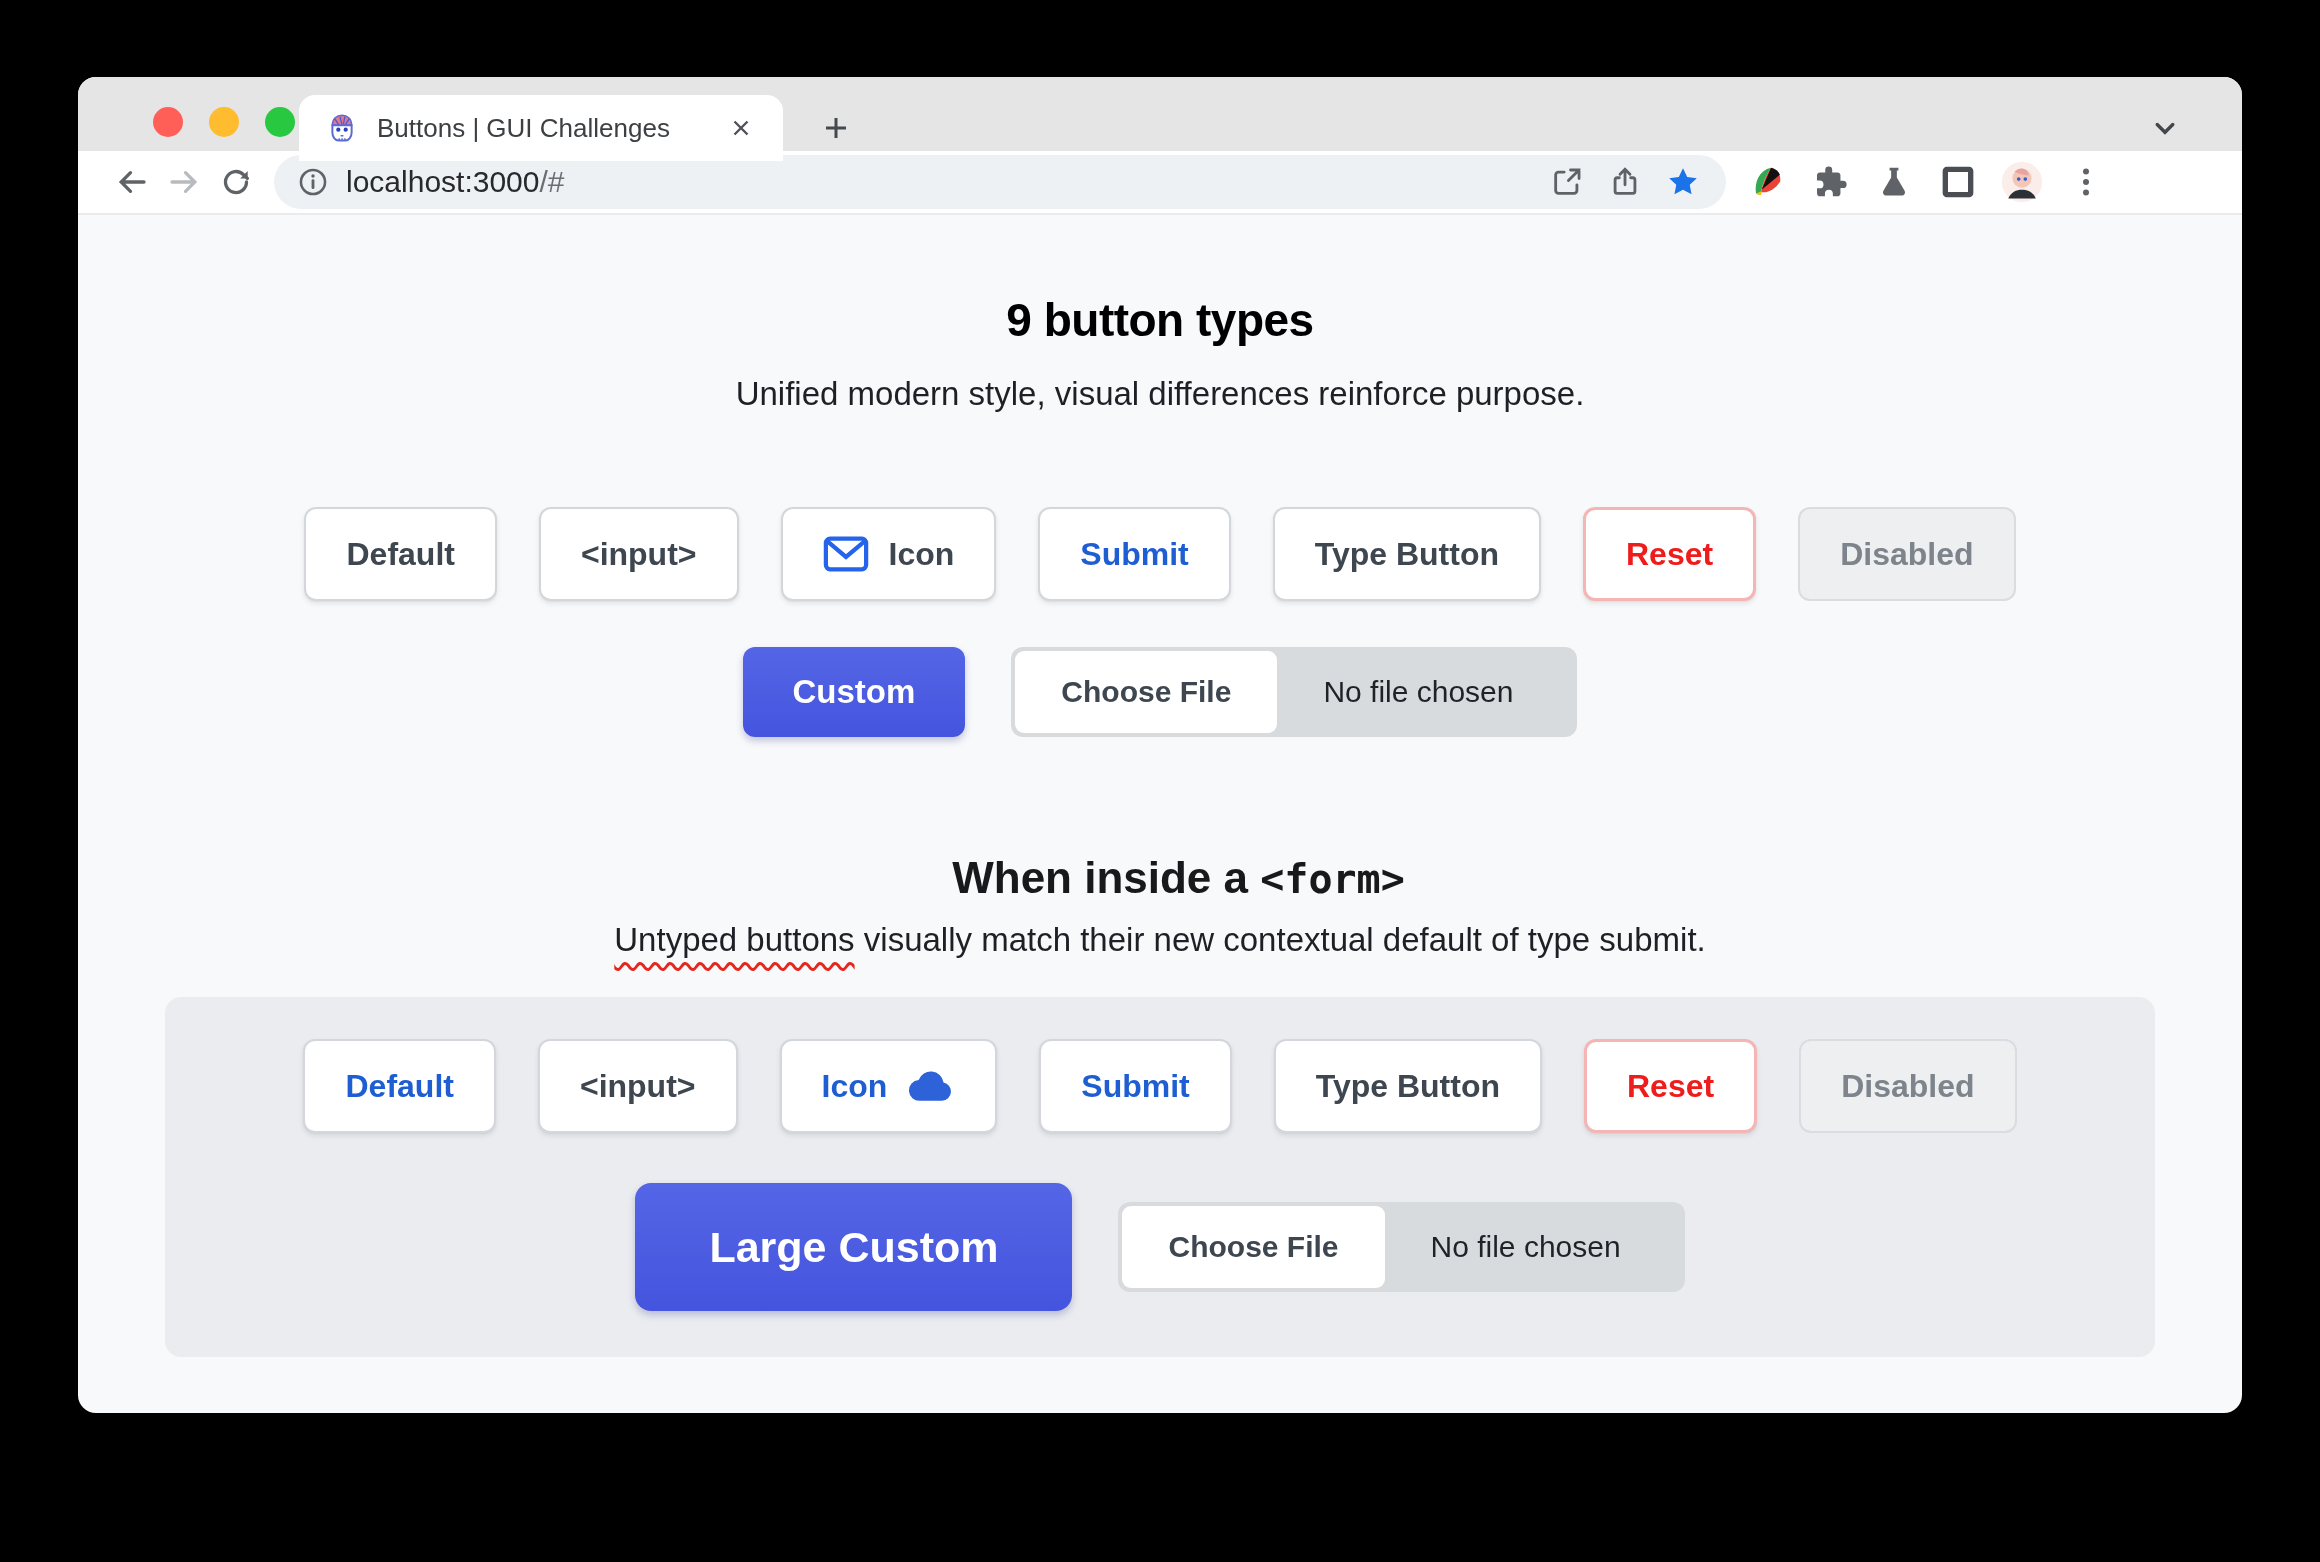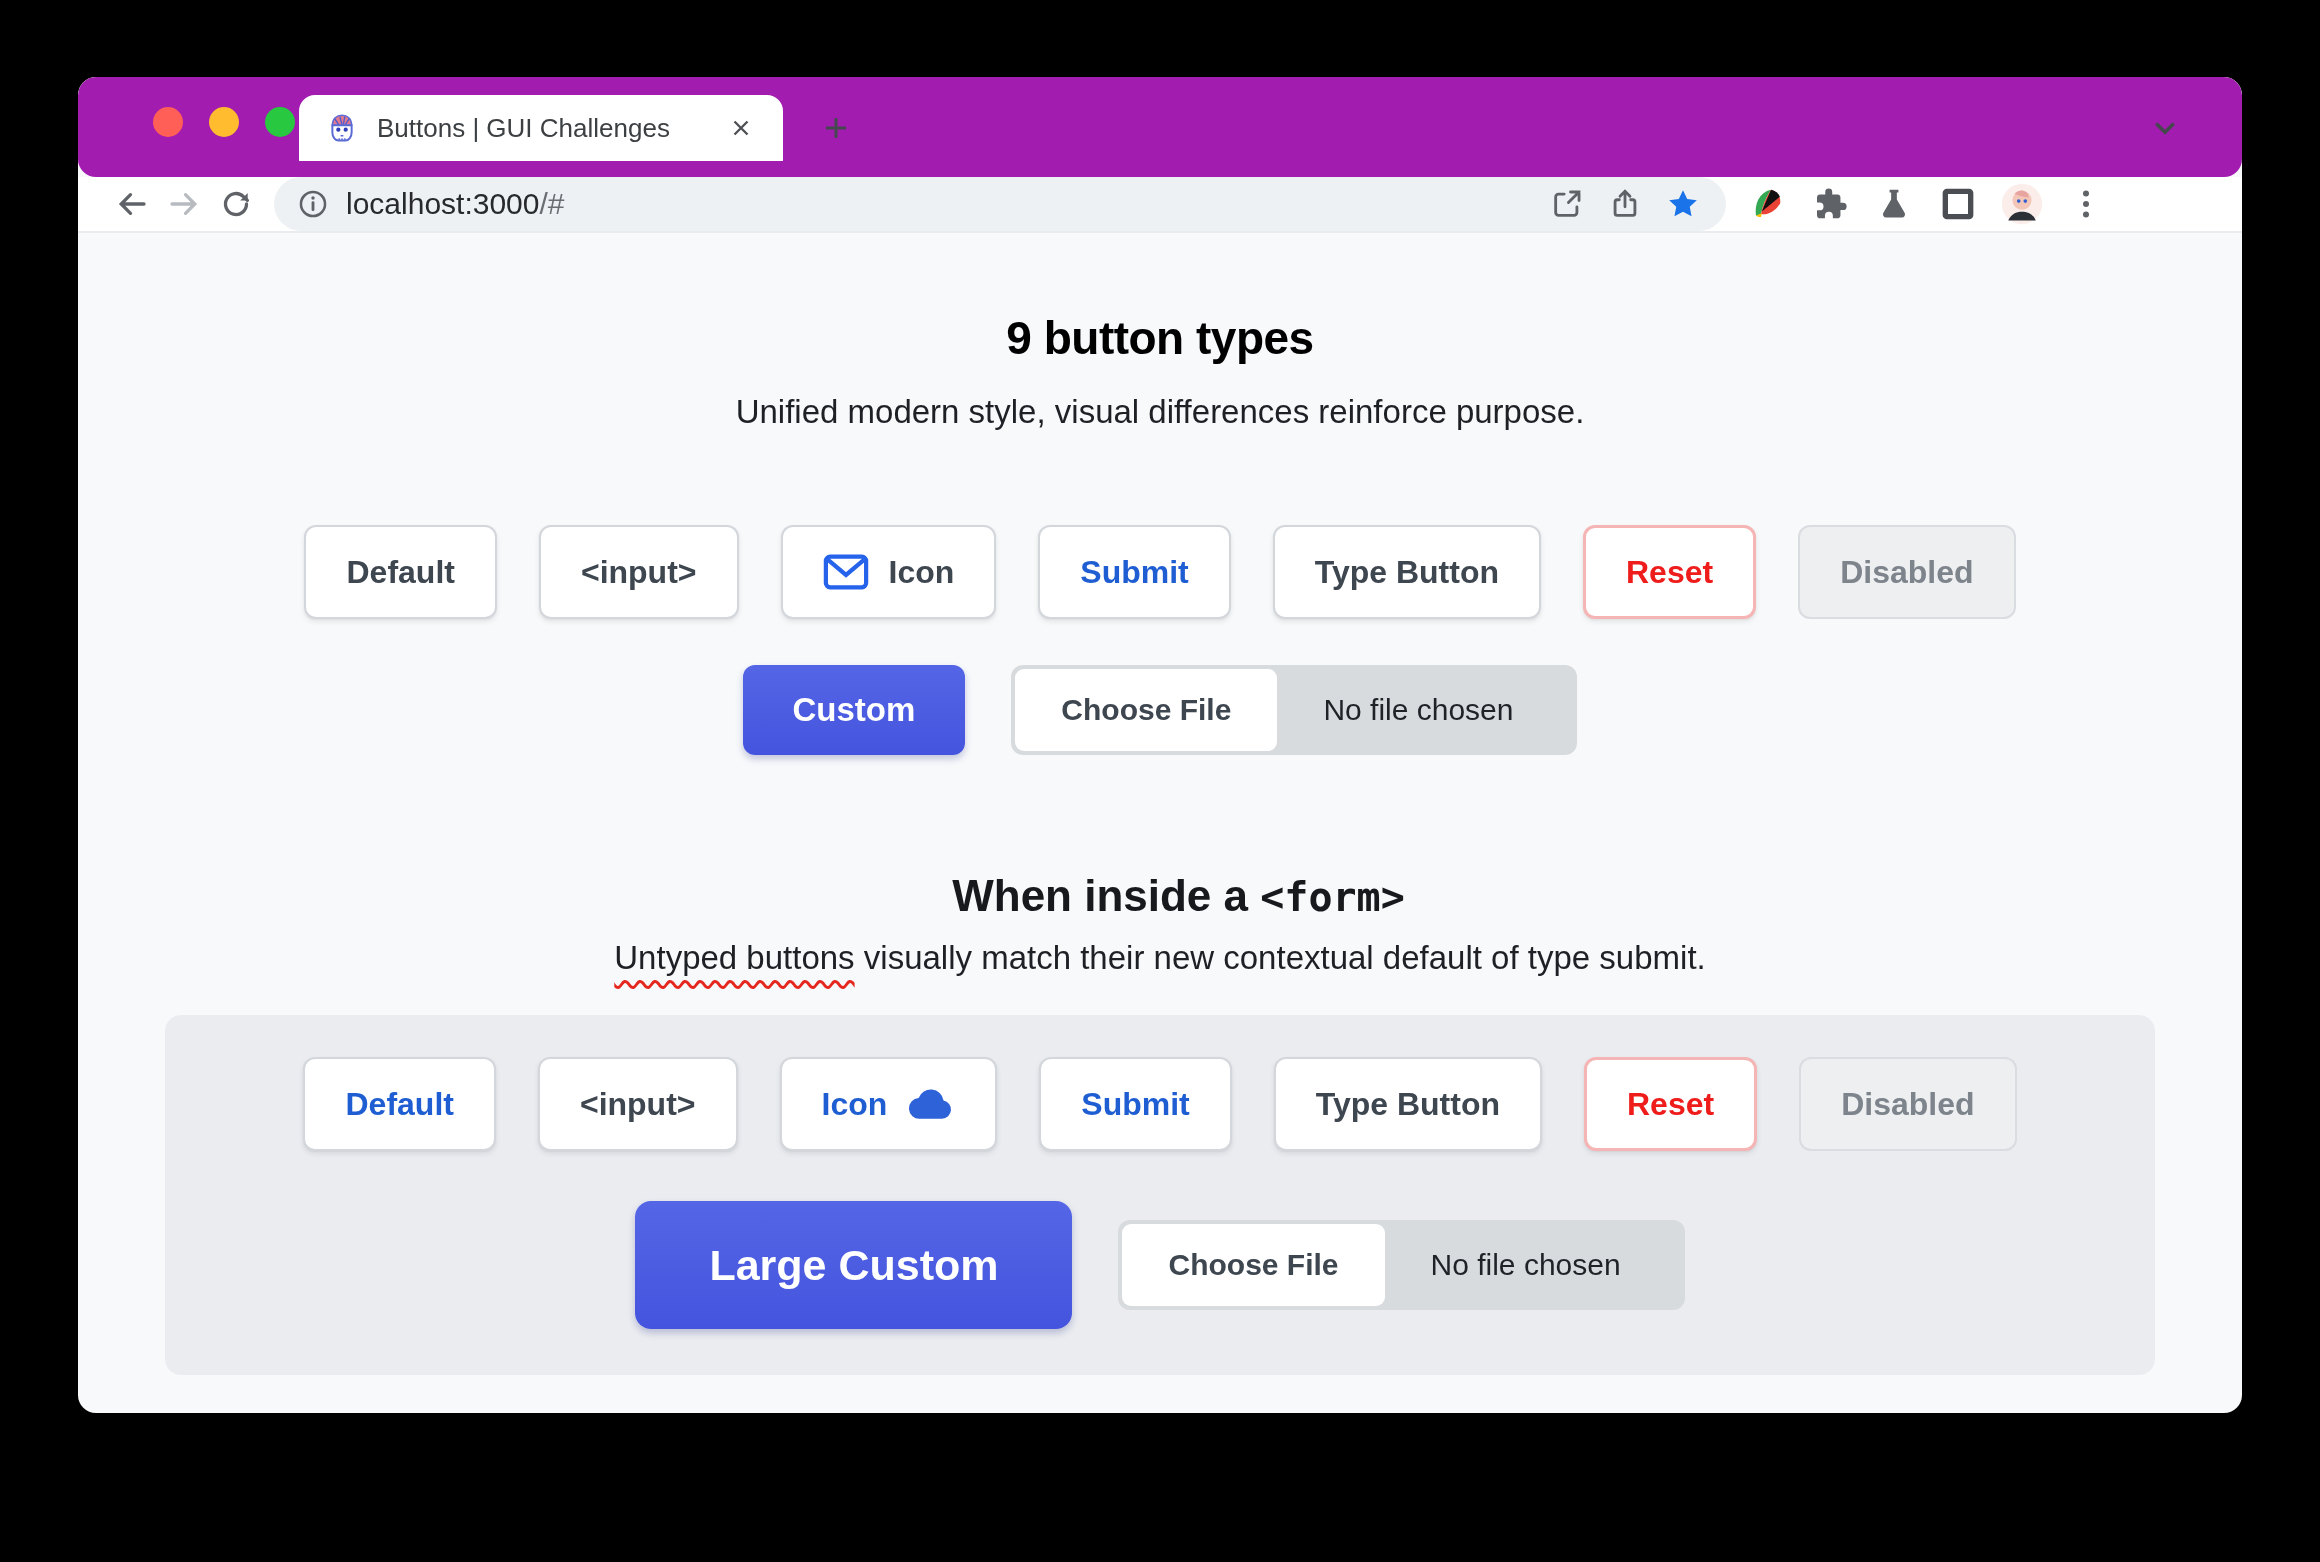--- a/index.html
+++ b/index.html
@@ -3,37 +3,37 @@
 <meta charset="utf-8">
 <style>
   * { margin:0; padding:0; box-sizing:border-box; }
   html,body { width:2320px; height:1562px; background:#000; overflow:hidden;
               font-family:"Liberation Sans","DejaVu Sans",sans-serif; }
 
   .window { position:absolute; left:78px; top:77px; width:2164px; height:1336px;
             background:#f8f9fb; border-radius:18px; overflow:hidden; }
 
   
-  .tabstrip { position:relative; height:100px; background:#a21caf;border-radius:18px; }
+  .tabstrip { position:relative; height:74px; background:#e5e5e5; }
   .traffic { position:absolute; top:30px; left:75px; display:flex; gap:26px; }
   .traffic span { width:30px; height:30px; border-radius:50%; display:block; }
   .tl-red{background:#ff5f57;} .tl-yellow{background:#febc2e;} .tl-green{background:#28c840;}
   .tab { position:absolute; left:221px; top:18px; width:484px; height:66px; background:#fff;
          border-radius:16px 16px 0 0; display:flex; align-items:center; padding:0 26px; gap:18px; }
   .tab-title { font-size:26px; color:#3d4043; white-space:nowrap; overflow:hidden;
                text-overflow:ellipsis; flex:1; }
   .tab-close { width:32px; height:32px; display:flex; align-items:center; justify-content:center;
                border-radius:50%; }
   .newtab { position:absolute; left:733px; top:26px; width:50px; height:50px; display:flex;
             align-items:center; justify-content:center; border-radius:50%; }
   .strip-chevron { position:absolute; right:52px; top:26px; width:50px; height:50px;
                    display:flex; align-items:center; justify-content:center; }
 
   
-  .toolbar { height:56px; background:#fff; display:flex; align-items:center; padding:0 28px;
+  .toolbar { height:64px; background:#fff; display:flex; align-items:center; padding:0 28px;
              border-bottom:2px solid #e9ebee; }
   .nav-ic { width:52px; height:52px; display:flex; align-items:center; justify-content:center;
             border-radius:50%; flex:none; }
   .omnibox { margin-left:12px; width:1452px; height:54px; background:#eef1f4; border-radius:28px;
              display:flex; align-items:center; padding:0 20px 0 22px; flex:none; }
   .url { font-size:30px; margin-left:16px; flex:1; white-space:nowrap; }
   .url .host { color:#27292d; }
   .url .path { color:#6a6e73; }
   .box-ic { width:46px; height:46px; display:flex; align-items:center; justify-content:center;
             border-radius:50%; flex:none; margin-left:12px; }

